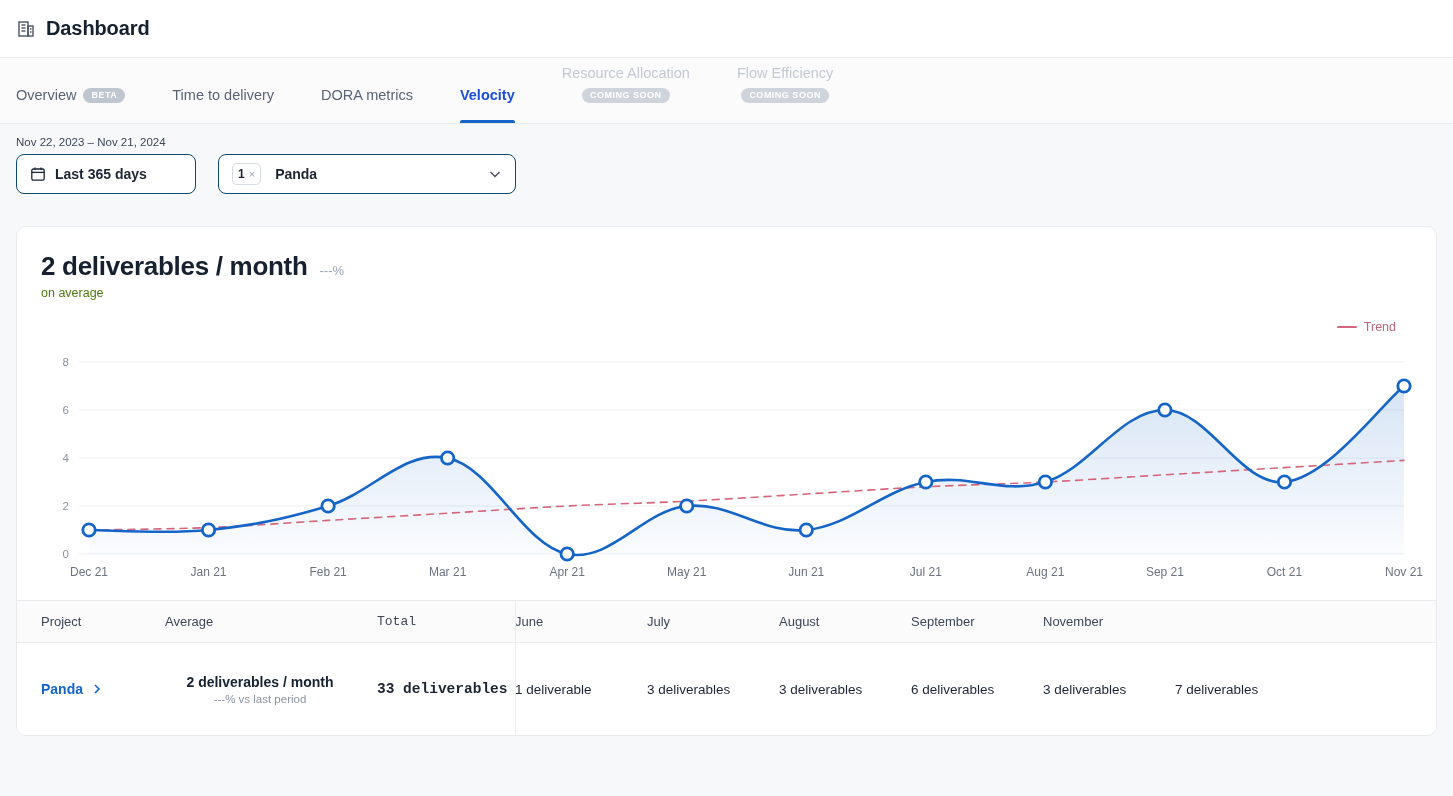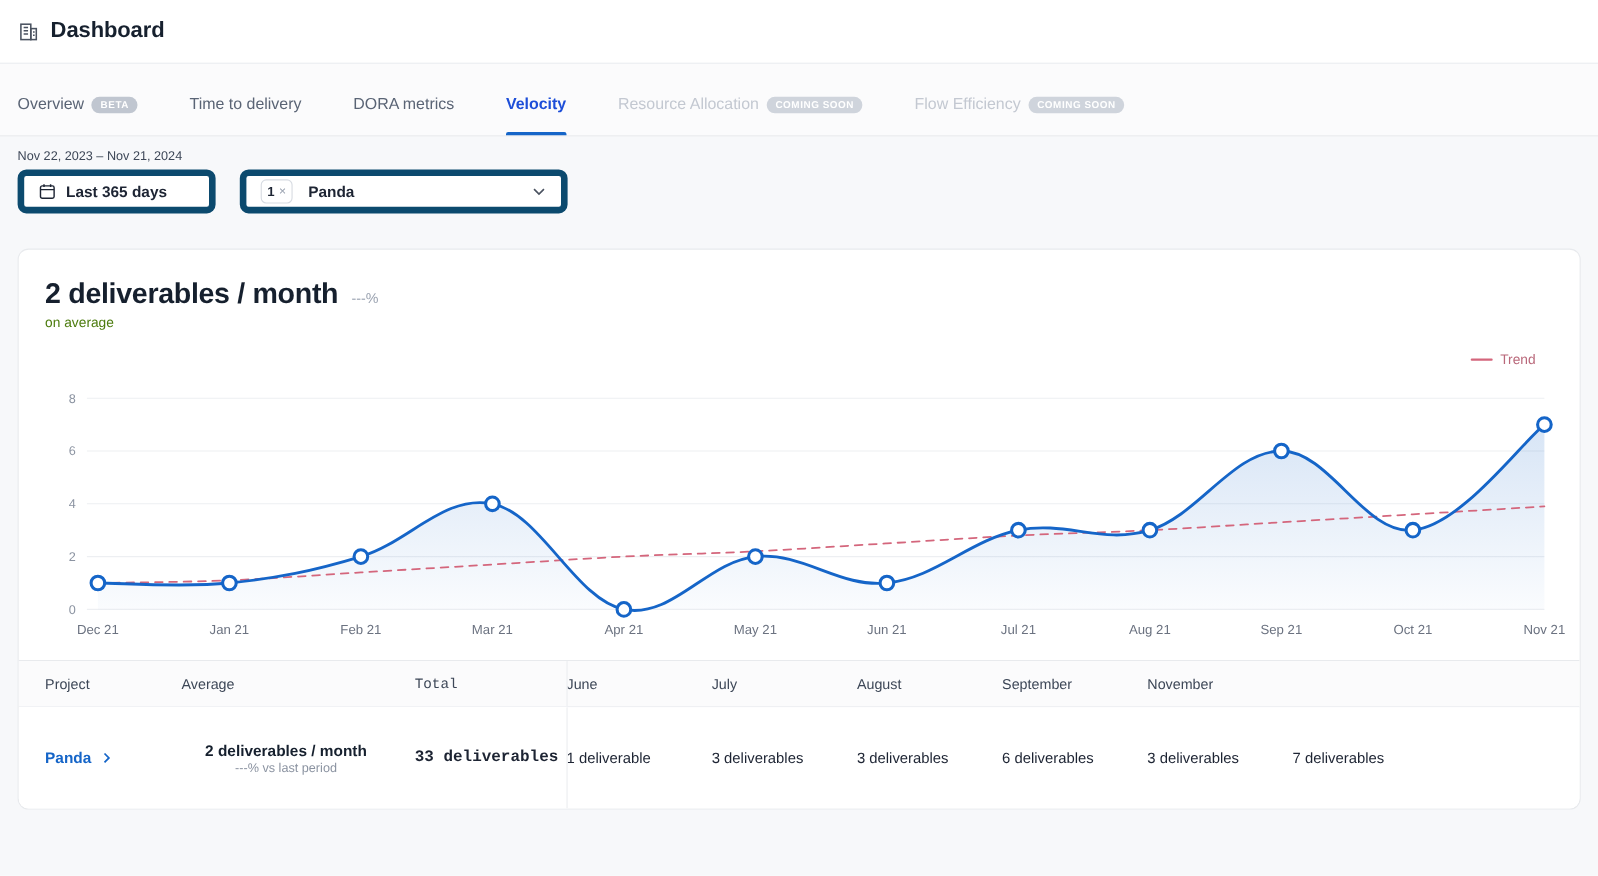--- a/index.html
+++ b/index.html
@@ -32,34 +32,34 @@
     display: flex; align-items: center; gap: 7px;
     font-size: 14.5px; color: #5a6475;
     padding: 0 0 20px 0; margin-right: 47px;
     position: relative; cursor: pointer; white-space: nowrap;
   }
   .tab.active { color: #1d4ed8; font-weight: bold; }
   .tab.active::after {
     content: ""; position: absolute; left: 0; right: 0; bottom: 0;
     height: 3px; background: #1565c8; border-radius: 2px 2px 0 0;
   }
-  .tab.disabled { color: #c3c8d1; cursor: default; }
+  .tab.disabled { color: #c3c8d1; cursor: default; flex-direction: column; }
   .pill {
     font-size: 9px; font-weight: bold; letter-spacing: 0.5px;
     color: #ffffff; background: #c0c6d0;
     border-radius: 9px; padding: 3px 8px 3px 8px; line-height: 1;
   }
   .pill.soon { background: #cfd4dc; }
 
   
   .filters { padding: 12px 16px 0 16px; }
   .daterange-label { font-size: 11.5px; color: #4a5costs; color:#3d4757; margin-bottom: 6px; }
   .ctrl-row { display: flex; align-items: center; gap: 22px; }
   .ctrl {
-    background: #ffffff; border: 6px solid #0c4a6e; border-radius: 8px;
+    background: #ffffff; border: 1px solid #0c4a6e; border-radius: 8px;
     height: 40px; display: flex; align-items: center; padding: 0 13px;
     font-size: 14px; font-weight: bold; color: #1d2433; cursor: pointer;
   }
   .ctrl.date { width: 180px; gap: 9px; }
   .ctrl.project { width: 298px; justify-content: flex-start; gap: 0; }
   .cal { width: 16px; height: 16px; display:block; }
   .chip {
     border: 1px solid #d7dbe2; border-radius: 5px; height: 22px;
     display: flex; align-items: center; gap: 4px; padding: 0 5px;
     font-size: 12px; font-weight: bold; color: #1d2433; margin-right: 14px;

